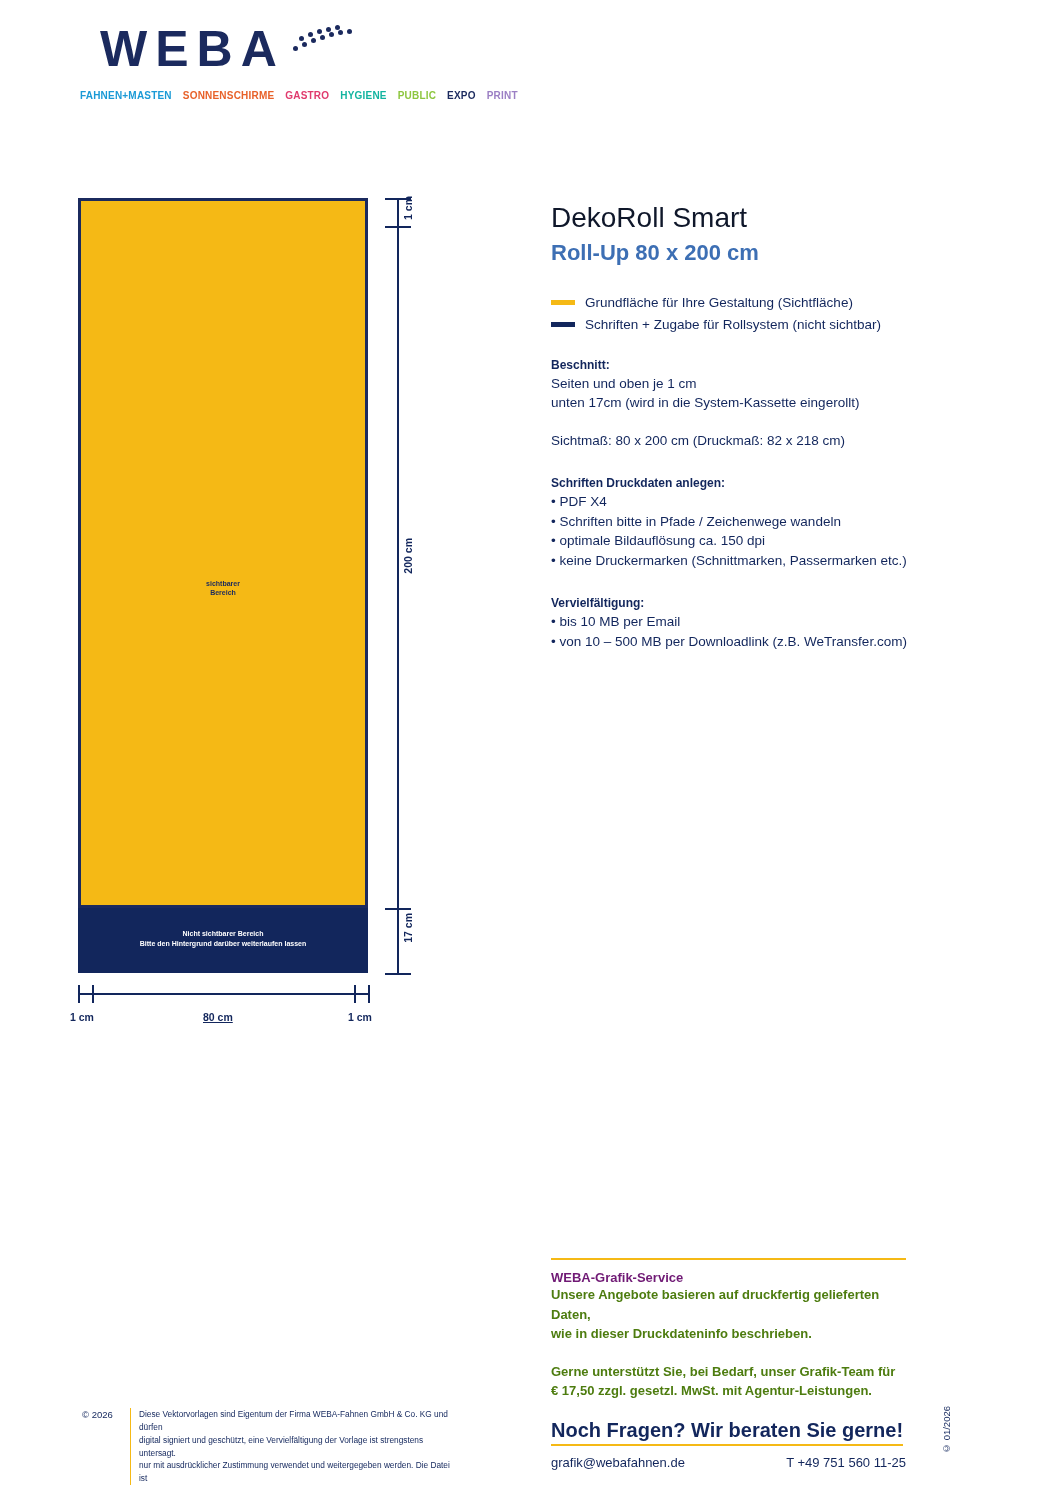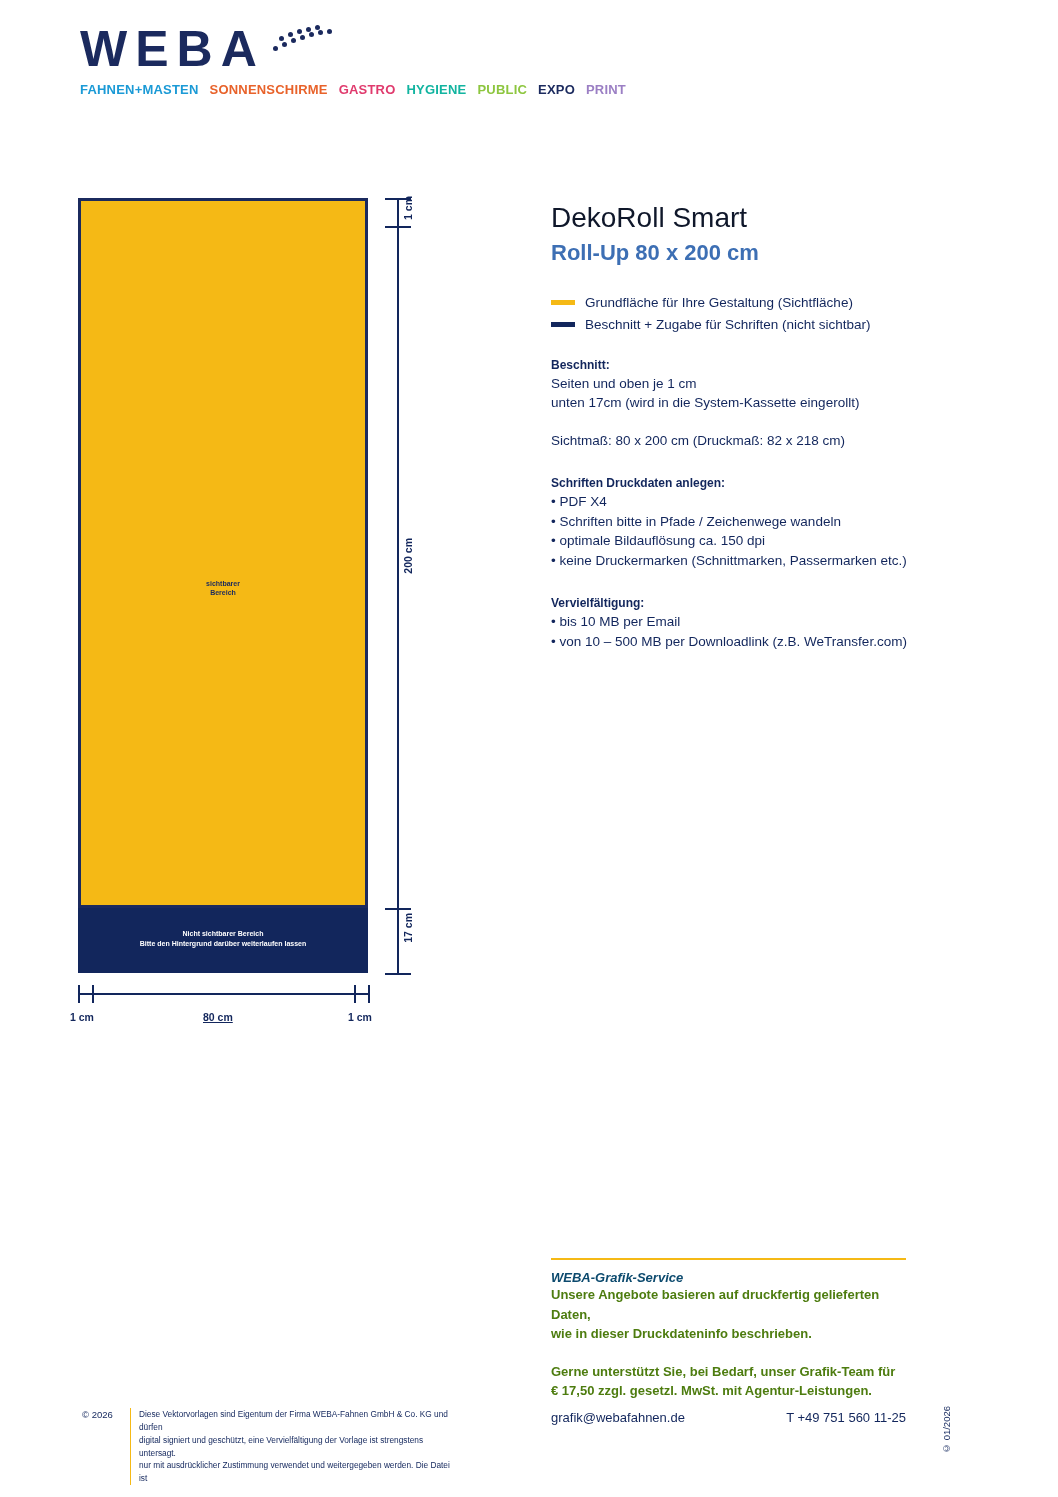--- a/index.html
+++ b/index.html
@@ -27,39 +27,40 @@
     top: 24px;
     width: 600px;
   }
   .logo-word {
     font-size: 50px;
     font-weight: bold;
     letter-spacing: 8px;
     color: #1b2a5e;
     line-height: 1;
     display: inline-block;
+    margin-left: 20px;
   }
   .logo-dots {
     display: inline-block;
     position: relative;
     width: 70px;
     height: 30px;
     vertical-align: top;
     margin-left: 4px;
   }
   .logo-dots span {
     position: absolute;
     width: 5px;
     height: 5px;
     border-radius: 50%;
     background: #1b2a5e;
   }
   .nav-row {
-    margin-top: 8px;
-    font-size: 13px;
+    margin-top: 16px;
+    font-size: 10px;
     font-weight: bold;
     letter-spacing: 0.2px;
     white-space: nowrap;
   }
   .nav-row span {
     margin-right: 11px;
   }
 
   
   .drawing {
@@ -239,22 +240,21 @@
   }
   .footer-rule {
     width: 355px;
     height: 2px;
     background: #f5b915;
     margin-bottom: 10px;
   }
   .footer-head {
     font-size: 13px;
     font-weight: bold;
-    color: #0c4a6e;
-    font-style: italic;
+    color: #701a75;
   }
   .footer-line {
     font-size: 13px;
     color: #4d7c0f;
     line-height: 1.5;
     font-weight: bold;
   }
   .cta {
     margin-top: 18px;
     font-size: 20px;
@@ -380,21 +380,21 @@
     <h1 class="title">DekoRoll Smart</h1>
     <h2 class="subtitle">Roll-Up 80 x 200 cm</h2>
 
     <div class="legend">
       <div class="legend-row">
         <div class="swatch" style="background:#f5b915"></div>
         <div class="legend-text">Grundfläche für Ihre Gestaltung (Sichtfläche)</div>
       </div>
       <div class="legend-row">
         <div class="swatch" style="background:#12265c"></div>
-        <div class="legend-text">Beschnitt + Zugabe für Schriften (nicht sichtbar)</div>
+        <div class="legend-text">Schriften + Zugabe für Rollsystem (nicht sichtbar)</div>
       </div>
     </div>
 
     <div class="section">
       <div class="head">Beschnitt:</div>
       <div class="line">Seiten und oben je 1 cm</div>
       <div class="line">unten 17cm (wird in die System-Kassette eingerollt)</div>
       <div class="gap"></div>
       <div class="line">Sichtmaß: 80 x 200 cm (Druckmaß: 82 x 218 cm)</div>
     </div>
@@ -415,20 +415,21 @@
   </div>
 
   <div class="footer-right">
     <div class="footer-rule"></div>
     <div class="footer-head">WEBA-Grafik-Service</div>
     <div class="footer-line">Unsere Angebote basieren auf druckfertig gelieferten Daten,</div>
     <div class="footer-line">wie in dieser Druckdateninfo beschrieben.</div>
     <div class="gap"></div>
     <div class="footer-line">Gerne unterstützt Sie, bei Bedarf, unser Grafik-Team für</div>
     <div class="footer-line">€ 17,50 zzgl. gesetzl. MwSt. mit Agentur-Leistungen.</div>
+    <div class="cta">Noch Fragen? Wir beraten Sie gerne!</div>
     <div class="contact-row">
       <span>grafik@webafahnen.de</span>
       <span>T +49 751 560 11-25</span>
     </div>
   </div>
 
   <div class="footer-left">
     <div class="copy-year">© 2026</div>
     <div class="legal-bar">
       <div>Diese Vektorvorlagen sind Eigentum der Firma WEBA-Fahnen GmbH &amp; Co. KG und dürfen</div>

